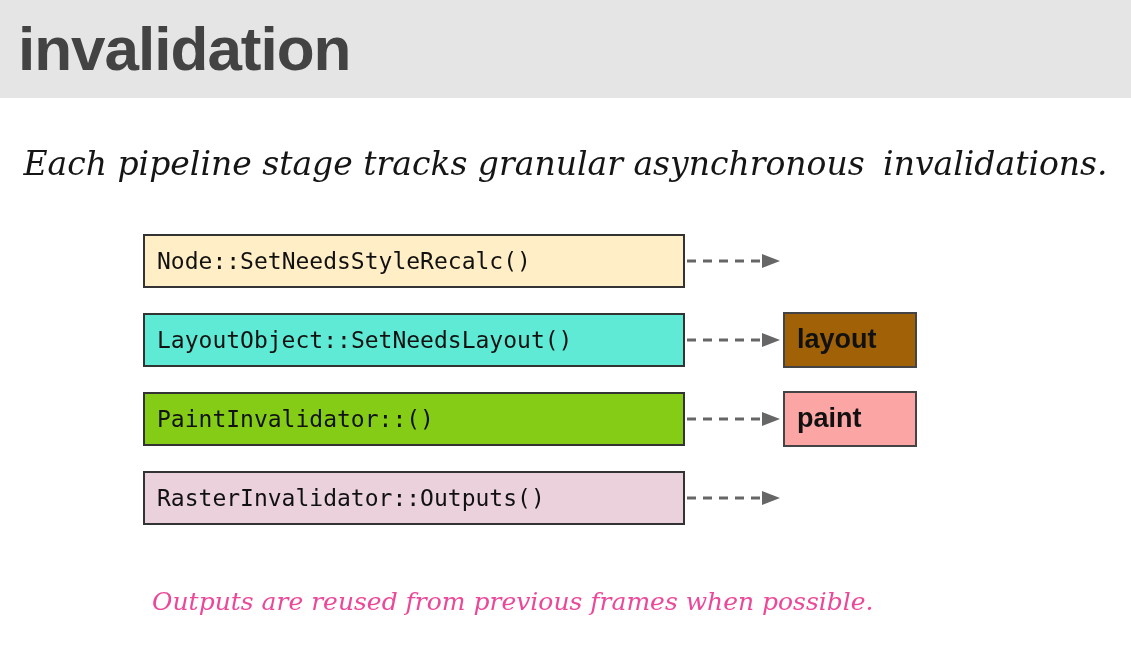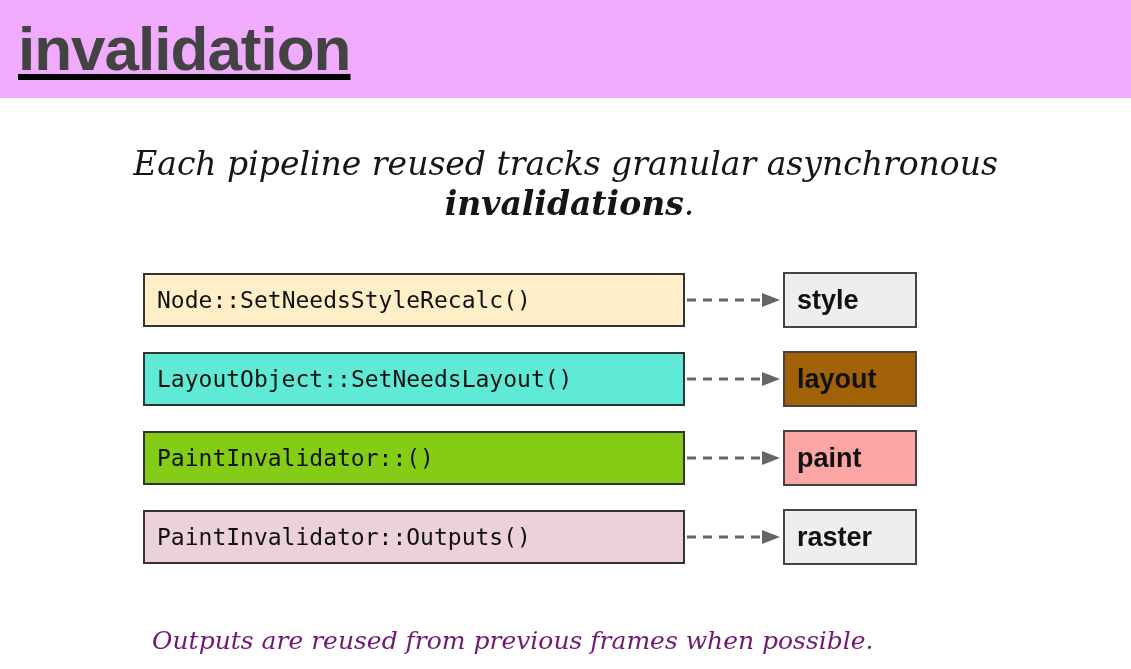--- a/index.html
+++ b/index.html
@@ -24,21 +24,21 @@
   }
   .subtitle {
     margin: 46px 10px 0 10px;
     text-align: center;
     font-family: "DejaVu Serif", serif;
     font-style: italic;
     font-size: 33px;
     color: #151515;
     line-height: 1.2;
   }
-  .subtitle b { font-weight: bold; margin-left: 8px; }
+  .subtitle b { font-weight: normal; margin-left: 8px; }
   .diagram {
     margin: 50px 0 0 143px;
   }
   .row {
     display: flex;
     align-items: center;
     height: 54px;
     margin-bottom: 25px;
     text-align: center;
   }
@@ -72,42 +72,41 @@
     padding-left: 12px;
     font-weight: bold;
     font-size: 27px;
     color: #111111;
   }
   .caption {
     margin: 62px 0 0 152px;
     font-family: "DejaVu Serif", serif;
     font-style: italic;
     font-size: 25px;
-    color: #701a75;
+    color: #ec4899;
   }
 </style>
 </head>
 <body>
 
-<div class="header" style="background: #f0abfc; text-decoration: underline;">
+<div class="header" style="background: #e5e5e5;">
   <div class="title" style="color: rgb(67, 67, 67);">invalidation</div>
 </div>
 
-<p class="subtitle"><span>Each pipeline reused tracks granular asynchronous </span><b>invalidations</b><span>.</span></p>
+<p class="subtitle"><span>Each pipeline stage tracks granular asynchronous </span><b>invalidations</b><span>.</span></p>
 
 <div class="diagram">
     <div class="row">
       <div class="code-box" style="background: rgb(255, 238, 198); border-color: rgb(51, 51, 51);"><span>Node::</span><span class="b">SetNeedsStyleRecalc</span><span>()</span></div>
       <div class="arrow">
         <svg width="96" height="18" viewBox="0 0 96 18">
           <line x1="1" y1="9" x2="76" y2="9" stroke="#666666" stroke-width="3" stroke-dasharray="9 7"></line>
           <polygon points="76,2 76,16 94,9" fill="#666666"></polygon>
         </svg>
       </div>
-      <div class="stage-box" style="background: rgb(238, 238, 238); border-color: rgb(68, 68, 68);">style</div>
     </div>
     <div class="row">
       <div class="code-box" style="background: #5eead4; border-color: rgb(51, 51, 51);"><span>LayoutObject::</span><span class="b">SetNeedsLayout</span><span>()</span></div>
       <div class="arrow">
         <svg width="96" height="18" viewBox="0 0 96 18">
           <line x1="1" y1="9" x2="76" y2="9" stroke="#666666" stroke-width="3" stroke-dasharray="9 7"></line>
           <polygon points="76,2 76,16 94,9" fill="#666666"></polygon>
         </svg>
       </div>
       <div class="stage-box" style="background: #a16207; border-color: rgb(68, 68, 68);">layout</div>
@@ -116,24 +115,23 @@
       <div class="code-box" style="background: #84cc16; border-color: rgb(51, 51, 51);"><span>PaintInvalidator::</span><span>()</span></div>
       <div class="arrow">
         <svg width="96" height="18" viewBox="0 0 96 18">
           <line x1="1" y1="9" x2="76" y2="9" stroke="#666666" stroke-width="3" stroke-dasharray="9 7"></line>
           <polygon points="76,2 76,16 94,9" fill="#666666"></polygon>
         </svg>
       </div>
       <div class="stage-box" style="background: #fca5a5; border-color: rgb(68, 68, 68);">paint</div>
     </div>
     <div class="row">
-      <div class="code-box" style="background: rgb(234, 209, 220); border-color: rgb(51, 51, 51);"><span class="b">PaintInvalidator</span><span>::Outputs()</span></div>
+      <div class="code-box" style="background: rgb(234, 209, 220); border-color: rgb(51, 51, 51);"><span class="b">RasterInvalidator</span><span>::Outputs()</span></div>
       <div class="arrow">
         <svg width="96" height="18" viewBox="0 0 96 18">
           <line x1="1" y1="9" x2="76" y2="9" stroke="#666666" stroke-width="3" stroke-dasharray="9 7"></line>
           <polygon points="76,2 76,16 94,9" fill="#666666"></polygon>
         </svg>
       </div>
-      <div class="stage-box" style="background: rgb(238, 238, 238); border-color: rgb(68, 68, 68);">raster</div>
     </div>
   </div>
 
 <p class="caption">Outputs are reused from previous frames when possible.</p>
 
 </body></html>

